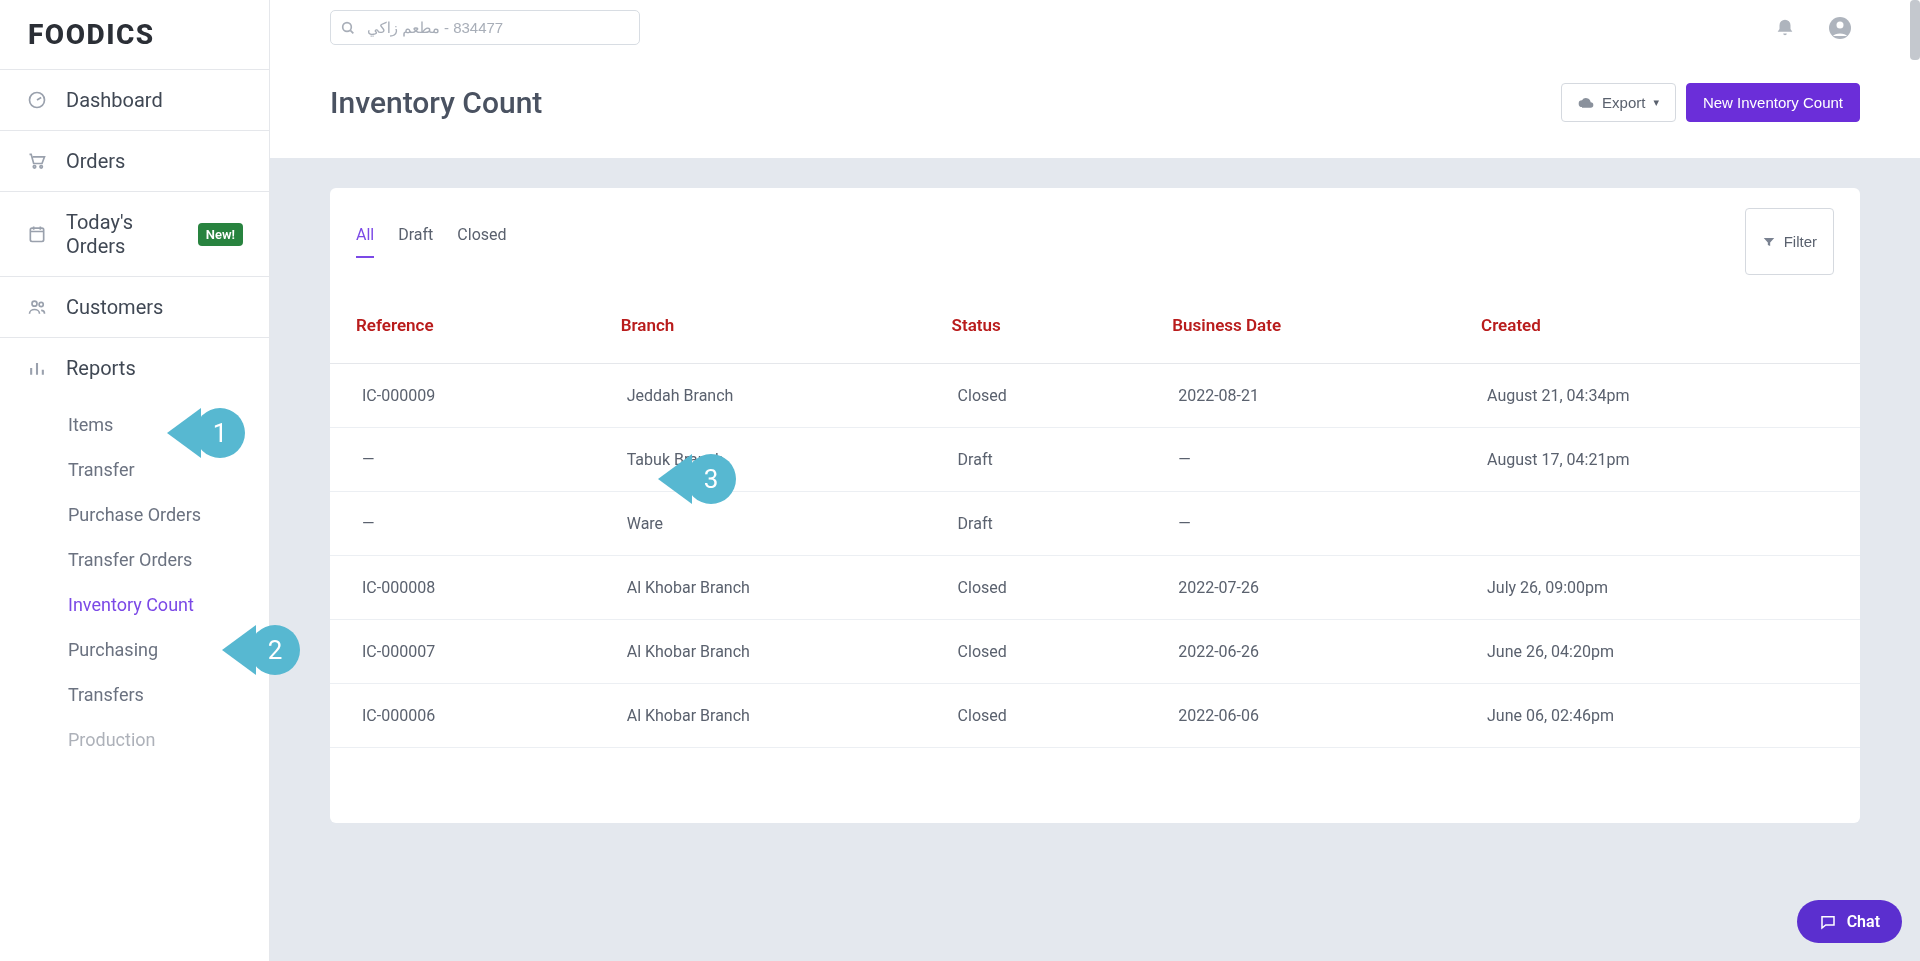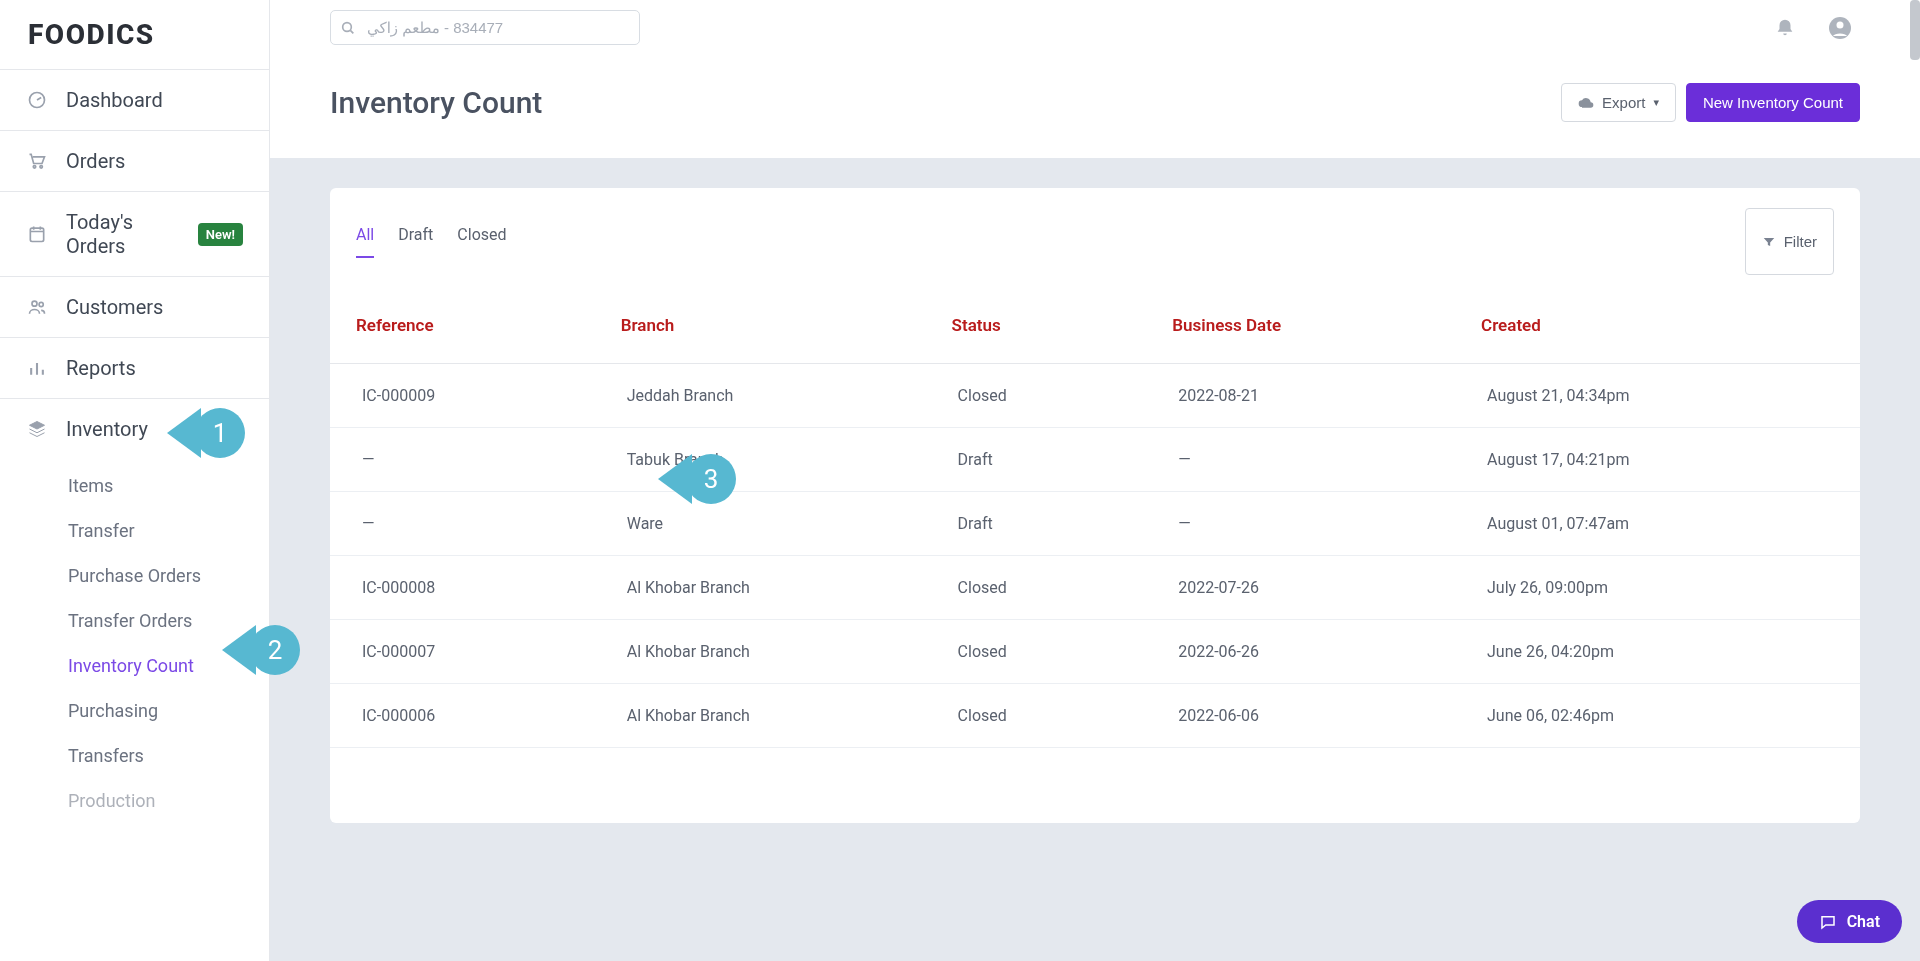--- a/index.html
+++ b/index.html
@@ -316,30 +316,20 @@
 
     <div class="nav-item">
       <span class="nav-icon">
         <svg width="20" height="20" viewBox="0 0 24 24" fill="none" stroke="#9aa1ad" stroke-width="2.5">
             <path d="M5 20V12M12 20V6M19 20V14"></path>
           </svg>
       </span>
       <span class="label">Reports</span>
     </div>
 
-    <div class="nav-item no-border" style="position:relative;border-top:1px solid #e5e7eb;">
-      <span class="nav-icon">
-        <svg width="20" height="20" viewBox="0 0 24 24" fill="#9aa1ad" stroke="#9aa1ad" stroke-width="1.2">
-            <path d="M12 3l9 4.5-9 4.5-9-4.5L12 3z"></path>
-            <path d="M3 12l9 4.5 9-4.5" fill="none"></path>
-            <path d="M3 16.5l9 4.5 9-4.5" fill="none"></path>
-          </svg>
-      </span>
-      <span class="label">Inventory</span>
-    </div>
 
     <div class="subnav">
       <div class="sub-item">Items</div>
       <div class="sub-item">Transfer</div>
       <div class="sub-item">Purchase Orders</div>
       <div class="sub-item">Transfer Orders</div>
       <div class="sub-item active" style="position:relative;">Inventory Count</div>
       <div class="sub-item">Purchasing</div>
       <div class="sub-item">Transfers</div>
       <div class="sub-item" style="opacity:.55;">Production</div>
@@ -429,21 +419,20 @@
                   <div class="td">Tabuk Branch</div>
                   <div class="td">Draft</div>
                   <div class="td">—</div>
                   <div class="td">August 17, 04:21pm</div>
                 </div>
                 <div class="tbl-row">
                   <div class="td">—</div>
                   <div class="td">Ware</div>
                   <div class="td">Draft</div>
                   <div class="td">—</div>
-                  <div class="td">August 01, 07:47am</div>
                 </div>
                 <div class="tbl-row">
                   <div class="td">IC-000008</div>
                   <div class="td">Al Khobar Branch</div>
                   <div class="td">Closed</div>
                   <div class="td">2022-07-26</div>
                   <div class="td">July 26, 09:00pm</div>
                 </div>
                 <div class="tbl-row">
                   <div class="td">IC-000007</div>

